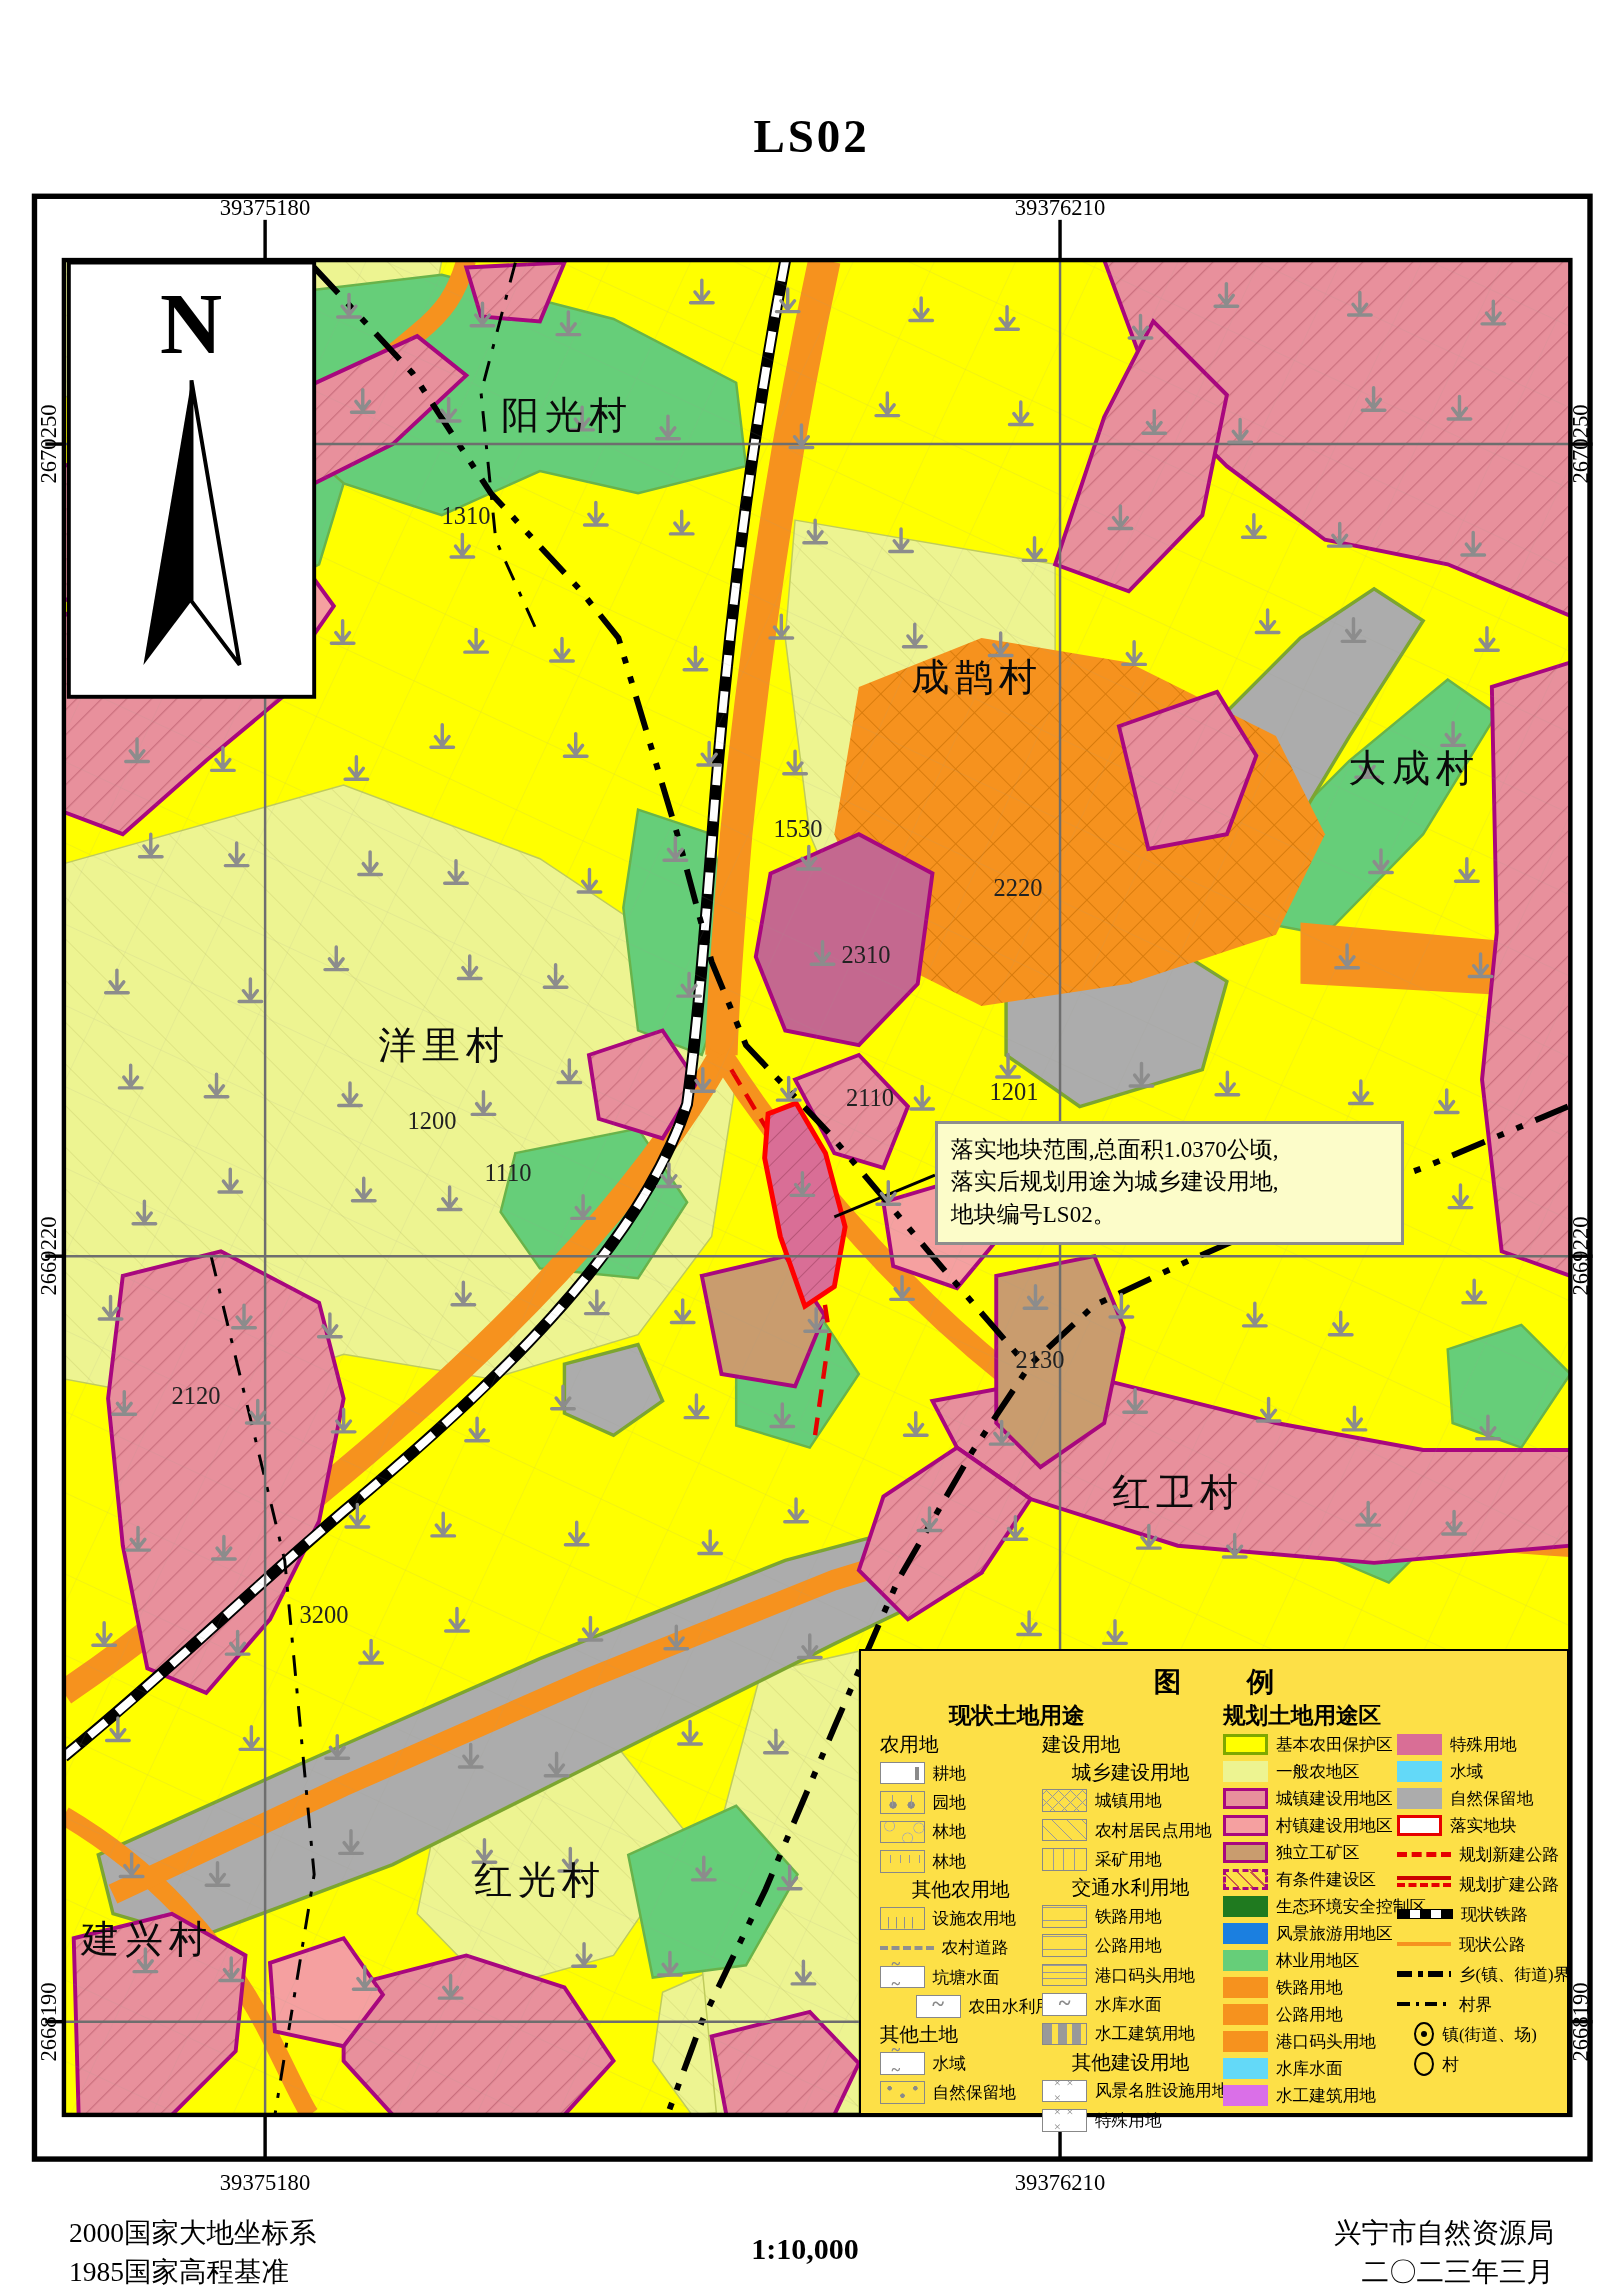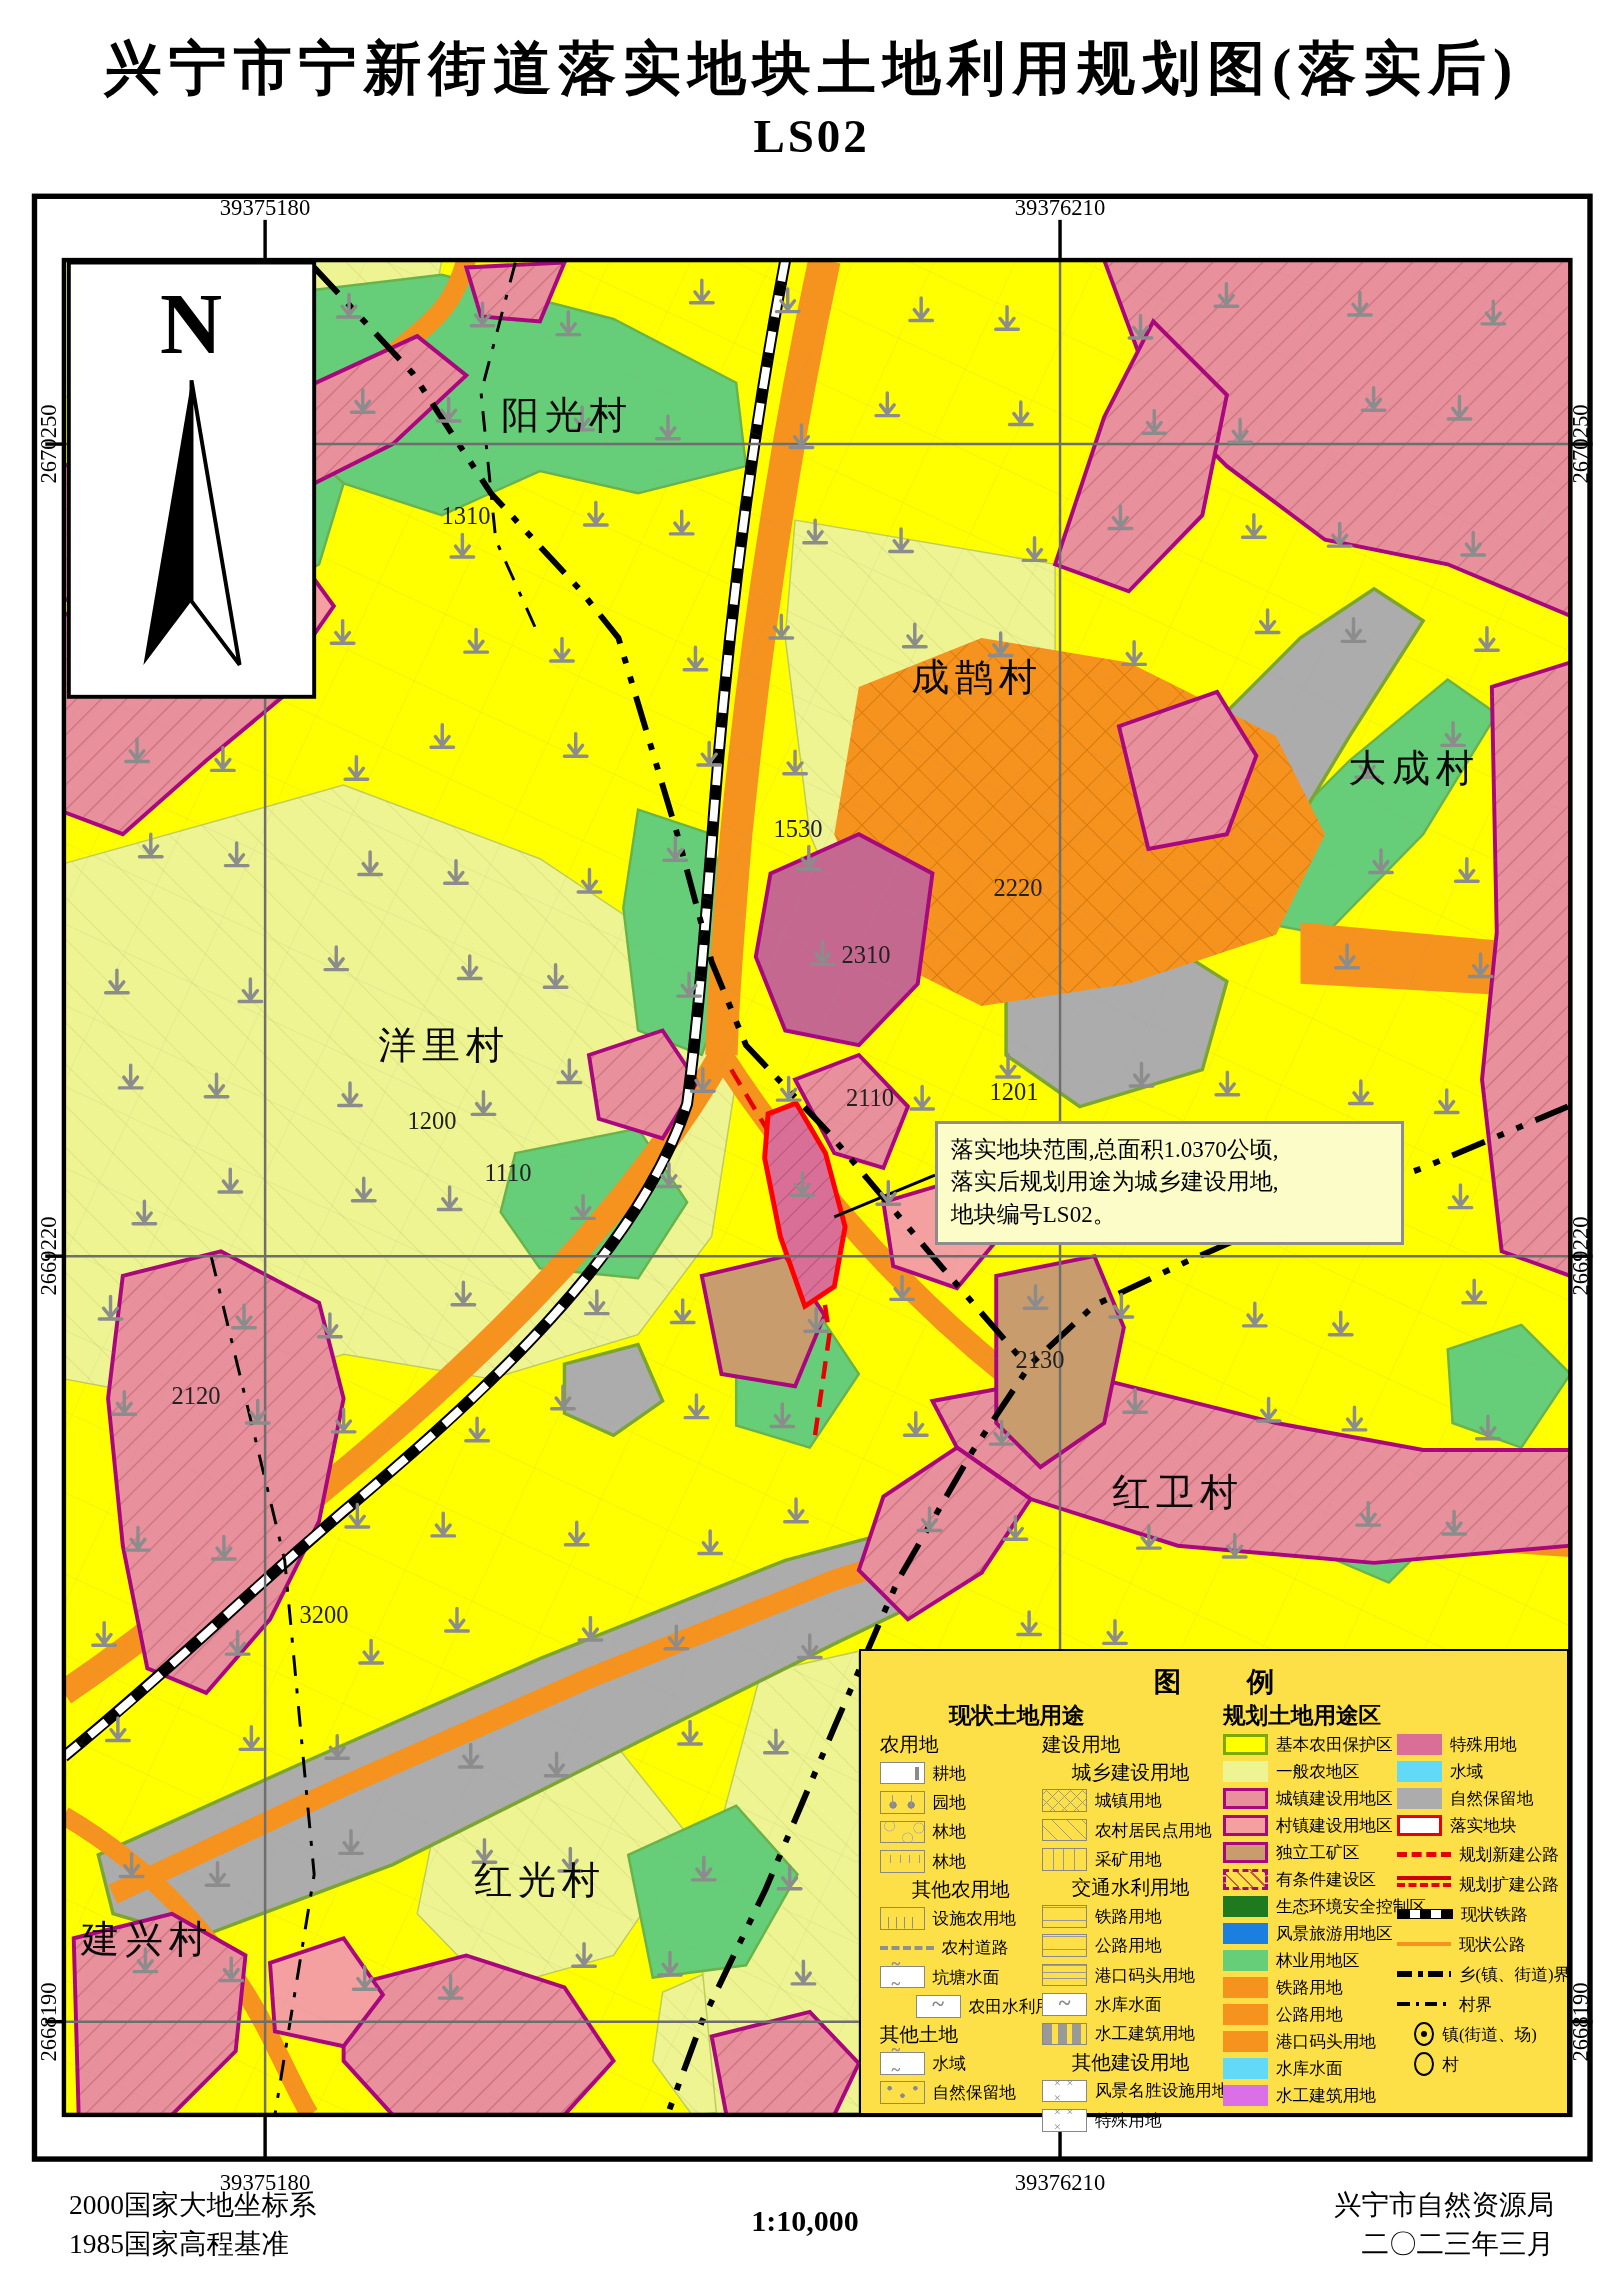--- a/index.html
+++ b/index.html
@@ -20,21 +20,21 @@
   .code{font-size:24.5px;transform:translate(-50%,-50%);white-space:nowrap;color:#222;}
 
   
   .north-n{font-size:86px;font-weight:bold;transform:translate(-50%,-50%);}
 
   
   .annotation{left:935px;top:1121px;width:469px;background:#FCFCC9;border:3.4px solid #8d8d8d;
               box-sizing:border-box;padding:9.8px 12.8px;font-size:23px;line-height:1.42;}
 
   
-  .foot{font-size:27.5px;white-space:nowrap;}
+  .foot{font-size:27.5px;white-space:nowrap;margin-top:28px;}
   .foot-scale{font-size:30px;font-weight:bold;transform:translateX(-50%);}
 
   
   .legend{left:859px;top:1649px;width:710px;height:466px;background:#fde047;
           border:2.9px solid #000;box-sizing:border-box;}
   .leg-title{left:0;right:0;top:12.8px;text-align:center;font-size:27.5px;font-weight:bold;letter-spacing:29.4px;text-indent:29.4px;}
   .leg-header{font-size:22.6px;font-weight:bold;white-space:nowrap;}
   .lcol{position:absolute;}
   .lrow{display:flex;align-items:center;box-sizing:border-box;}
   .lrow.h{font-size:19.6px;}
@@ -415,21 +415,20 @@
       <line x1="92" y1="4120" x2="130" y2="4120"></line>
       <line x1="3200" y1="905" x2="3245" y2="905"></line>
       <line x1="3200" y1="2560" x2="3245" y2="2560"></line>
       <line x1="3200" y1="4120" x2="3245" y2="4120"></line>
     </g>
 
     <rect x="130" y="530" width="3070" height="3780" fill="none" stroke="#000" stroke-width="9"></rect>
     <rect x="70" y="400" width="3170" height="4000" fill="none" stroke="#000" stroke-width="11"></rect>
   </svg>
 
-  <div class="abs title-line1">兴宁市宁新街道落实地块土地利用规划图(落实后)</div>
   <div class="abs title-line2">LS02</div>
 
   <div class="abs north-n" style="left:191px;top:324px;">N</div>
 
   <div class="abs coordh" style="left:265px;top:208px;">39375180</div>
   <div class="abs coordh" style="left:1060px;top:208px;">39376210</div>
   <div class="abs coordh" style="left:265px;top:2183px;">39375180</div>
   <div class="abs coordh" style="left:1060px;top:2183px;">39376210</div>
   <div class="abs coordv" style="left:49px;top:444px;">2670250</div>
   <div class="abs coordv" style="left:49px;top:1256px;">2669220</div>

